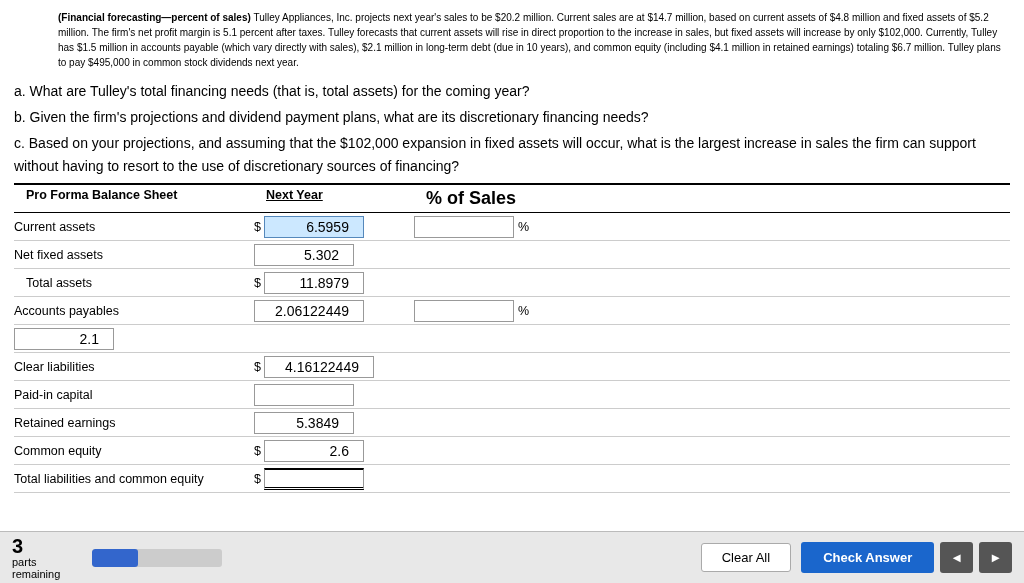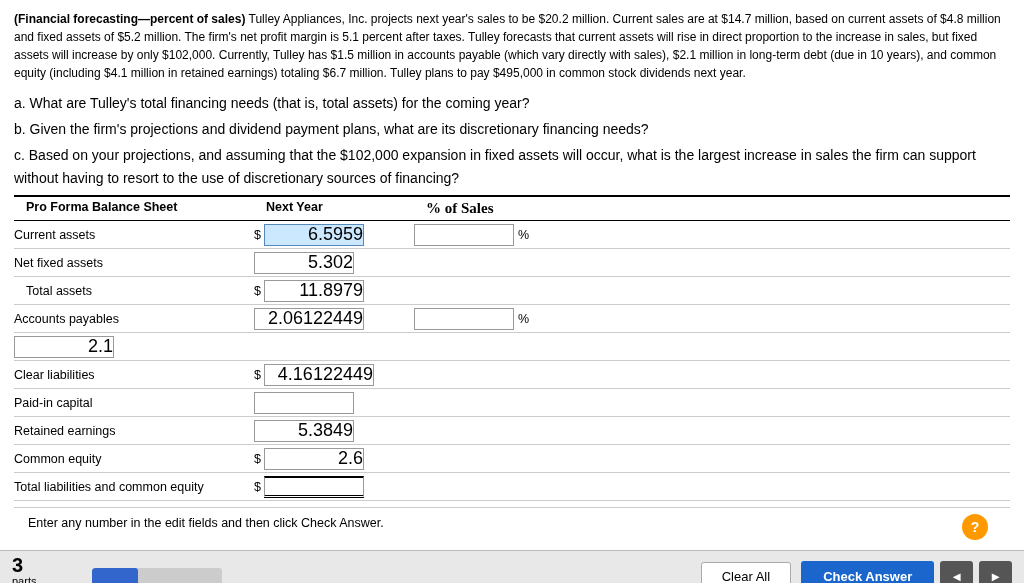--- a/index.html
+++ b/index.html
@@ -15,23 +15,24 @@
       width: 1024px;
       min-height: 583px;
       display: flex;
       flex-direction: column;
     }
     .content-area {
       padding: 10px 14px;
       flex: 1;
     }
     .problem-text {
-      font-size: 12px;
+      font-size: 10px;
       line-height: 1.5;
       margin-bottom: 10px;
+      margin-left: 44px;
     }
     .problem-text .bold { font-weight: bold; }
     .questions {
       margin-bottom: 4px;
       font-size: 14px;
       line-height: 1.7;
     }
     .questions p { margin-bottom: 2px; }
     .table-section {
       border-top: 2px solid #000;
@@ -39,22 +40,22 @@
     .table-header-row {
       display: grid;
       grid-template-columns: 240px 160px 160px;
       border-bottom: 1px solid #000;
       padding: 3px 12px;
     }
     .table-header-row .col-label {
       font-weight: bold;
       font-size: 12.5px;
     }
-    .table-header-row .col-next { font-weight: bold; font-size: 12.5px; }
-    .table-header-row .col-pct { font-weight: bold; font-size: 15px; font-family: Liberation Serif, serif; }
+    .table-header-row .col-next { font-weight: bold; font-size: 12.5px; text-decoration: underline; }
+    .table-header-row .col-pct { font-weight: bold; font-size: 18px; }
     .table-row {
       display: grid;
       grid-template-columns: 240px 160px 160px;
       align-items: center;
       border-bottom: 1px solid #ccc;
       min-height: 28px;
     }
     .row-label {
       font-size: 12.5px;
       display: flex;
@@ -66,23 +67,23 @@
       align-items: center;
     }
     .input-cell .dollar-prefix {
       margin-right: 3px;
       font-size: 12.5px;
     }
     .input-box {
       border: 1px solid #999;
       height: 22px;
       width: 100px;
-      font-size: 18px;
+      font-size: 14px;
       text-align: right;
-      padding-right: 0;
+      padding-right: 14px;
       background: #fff;
     }
     .input-box.wide { width: 110px; }
     .input-box.active-blue {
       background: #cce8ff;
       border: 1px solid #5588bb;
     }
     .pct-cell {
       display: flex;
       align-items: center;
@@ -309,26 +310,20 @@
           <span>Total liabilities and common equity</span>
         </div>
         <div class="input-cell">
           <span class="dollar-prefix">$</span>
           <input class="input-box" type="text" value="" style="border-bottom: 3px double rgb(0, 0, 0); border-top: 2px solid rgb(0, 0, 0);">
         </div>
         <div></div>
       </div>
     </div>
 
-    <div class="footer-instruction">
-      <span>Enter any number in the edit fields and then click Check Answer.</span>
-      <span style="float:right; margin-top:-2px;">
-        <button class="help-btn">?</button>
-      </span>
-    </div>
   </div>
 
   <div class="bottom-bar">
     <div class="parts-info">
       <span class="parts-number">3</span>
       <span class="parts-label">
         <span>parts</span><br>
         <span>remaining</span>
       </span>
     </div>

